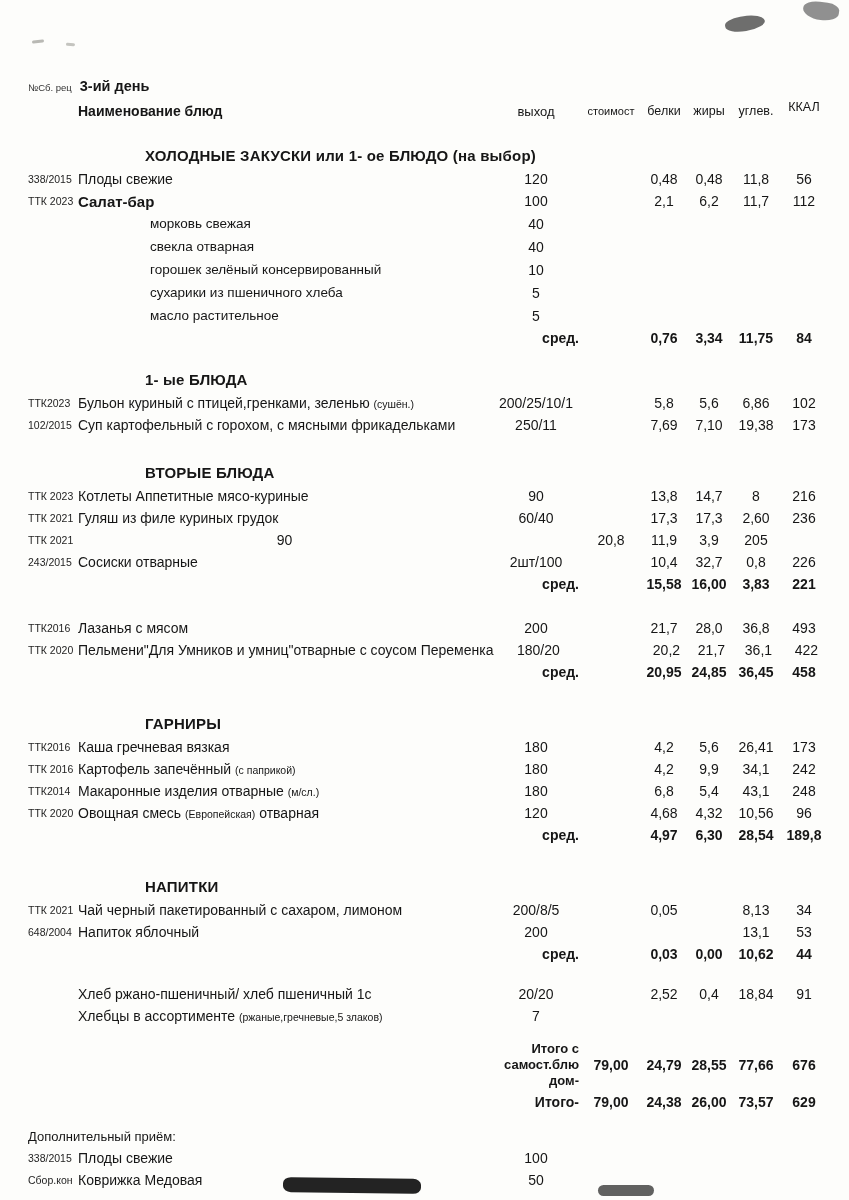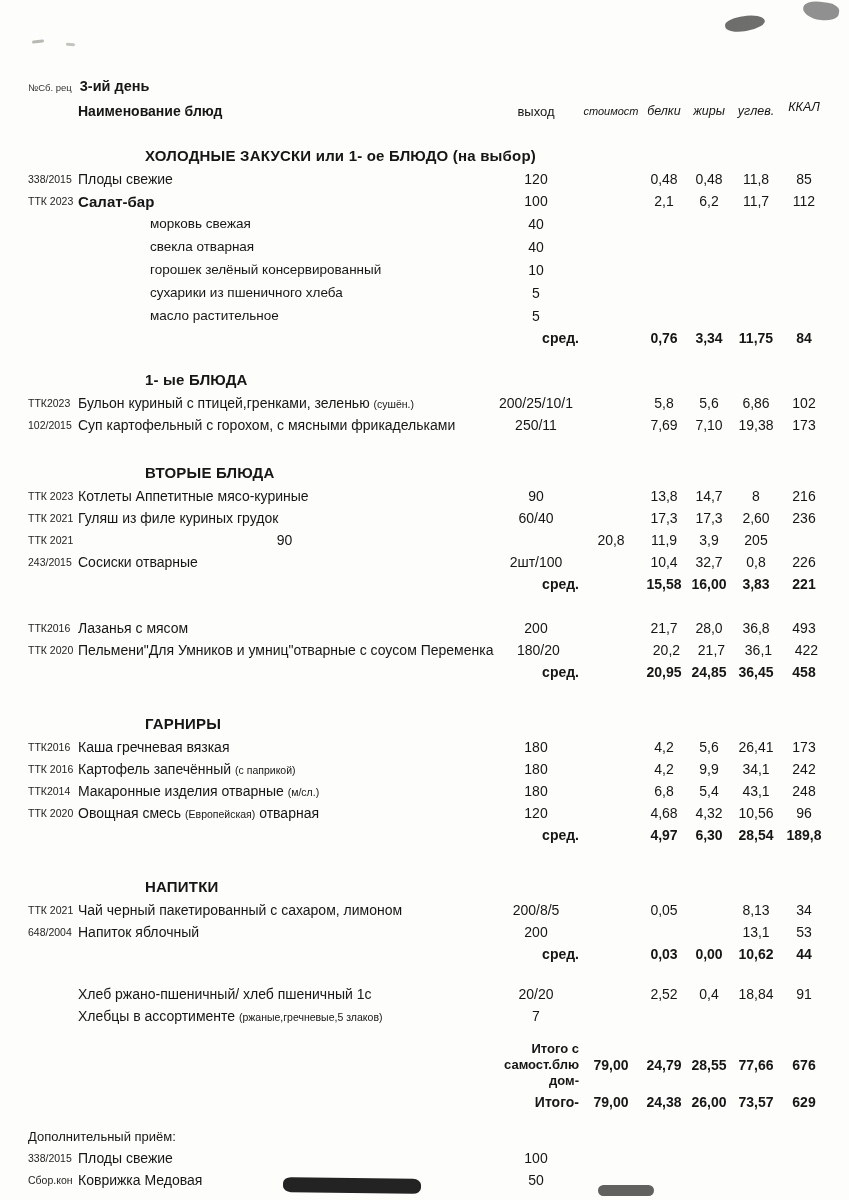--- a/index.html
+++ b/index.html
@@ -17,21 +17,21 @@
 
   .row {
     display:grid;
     grid-template-columns:50px 1fr 90px 60px 46px 44px 50px 46px;
     align-items:center;
     min-height:22px;
   }
   .row.colhead { min-height:26px; margin-bottom:18px; }
   .row.colhead .c-name { font-weight:bold; font-size:14px; }
   .row.colhead .c-out { font-size:13px; }
-  .row.colhead .c-num { font-size:12.5px;font-style:italic; }
+  .row.colhead .c-num { font-size:12.5px; }
   .row.colhead .c-cost { font-size:11px; }
   .row.colhead .c-kcal { position:relative; top:-4px; }
 
   .c-code { font-size:10.5px; white-space:nowrap; color:#1d1d1d; }
   .c-name { font-size:14px; white-space:nowrap; }
   .bold-name { font-weight:bold; font-size:15px; }
   .sub-name { padding-left:72px; font-size:13.5px; }
   .section-title { padding-left:67px; font-weight:bold; font-size:15px; letter-spacing:.2px; }
   .small-note { font-size:10.5px; }
 
@@ -96,21 +96,21 @@
           <div class="c-name section-title">ХОЛОДНЫЕ  ЗАКУСКИ  или 1- ое БЛЮДО (на выбор)</div>
         </div>
         <div class="row item">
           <div class="c-code">338/2015</div>
           <div class="c-name"><span>Плоды свежие</span></div>
           <div class="c-out">120</div>
           <div class="c-num c-cost"></div>
           <div class="c-num c-protein">0,48</div>
           <div class="c-num c-fat">0,48</div>
           <div class="c-num c-carbs">11,8</div>
-          <div class="c-num c-kcal">85</div>
+          <div class="c-num c-kcal">56</div>
         </div>
         <div class="row item">
           <div class="c-code">ТТК 2023</div>
           <div class="c-name bold-name"><span>Салат-бар</span></div>
           <div class="c-out">100</div>
           <div class="c-num c-cost"></div>
           <div class="c-num c-protein">2,1</div>
           <div class="c-num c-fat">6,2</div>
           <div class="c-num c-carbs">11,7</div>
           <div class="c-num c-kcal">112</div>

